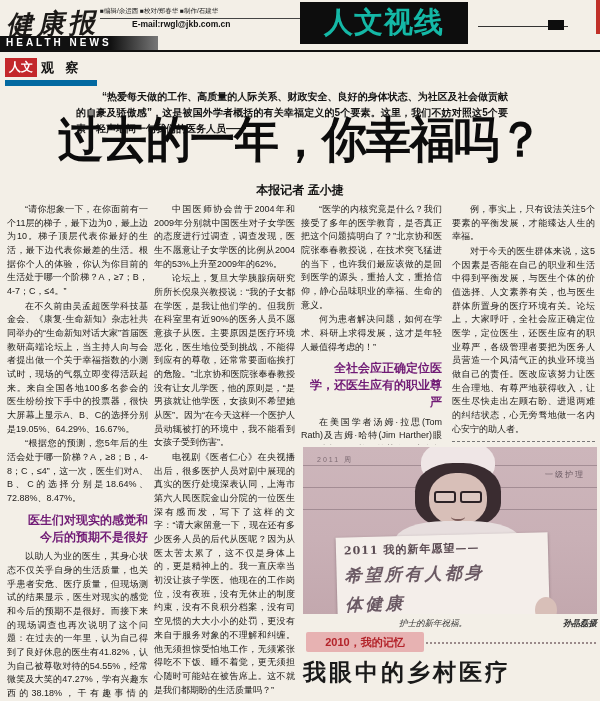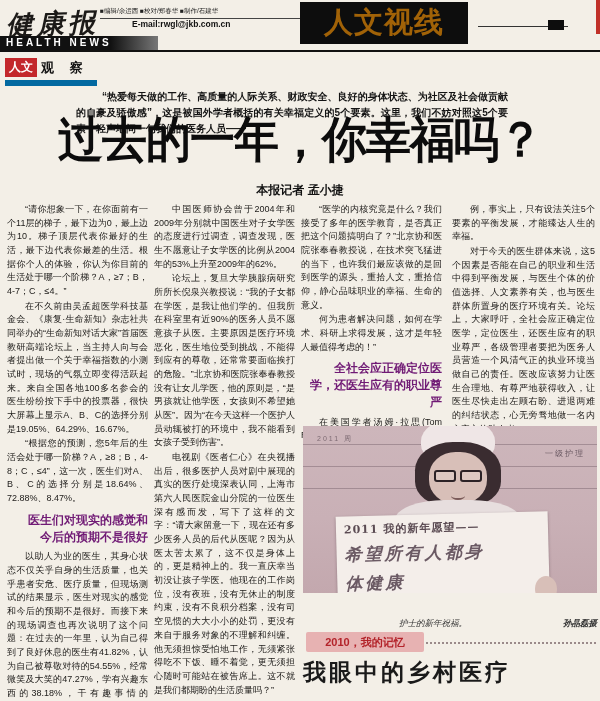--- a/index.html
+++ b/index.html
@@ -8,33 +8,33 @@
   .abs{position:absolute;}
 
   
   .logo-cn{left:6px;top:6px;font-family:"DejaVu Serif",serif;font-style:italic;
            font-weight:900;font-size:27px;letter-spacing:4px;transform:rotate(-2deg);}
   .logo-en{left:0;top:36px;width:152px;height:14px;background:linear-gradient(90deg,#111 70%,#777);
            color:#fff;font-size:10px;font-weight:bold;letter-spacing:3px;padding:1px 0 0 6px;}
   .staff{left:100px;top:7px;width:200px;font-size:6.5px;color:#222;border-bottom:1px solid #444;padding-bottom:2px;}
   .email{left:100px;top:19px;width:200px;font-size:8.5px;font-weight:bold;color:#111;padding-left:32px;}
   .mast-rule{left:0;top:50px;width:600px;height:2px;background:#111;}
-  .section-box{left:300px;top:2px;width:168px;height:42px;background:#0d0d0d;color:#a16207;
+  .section-box{left:300px;top:2px;width:168px;height:42px;background:#0d0d0d;color:#14b8a6;
                display:flex;align-items:center;justify-content:center;}
   .section-box span{font-size:29px;font-weight:900;letter-spacing:1px;
                font-family:"DejaVu Serif",serif;}
   .section-line{left:478px;top:26px;width:90px;height:1px;background:#333;}
   .section-sq{left:548px;top:20px;width:16px;height:10px;background:#0d0d0d;}
   .edge-red{left:596px;top:0;width:4px;height:34px;background:#c03028;}
 
   
   .obs-label{left:5px;top:58px;width:92px;border-bottom:6px solid #0369a1;padding-bottom:3px;
              display:flex;align-items:center;gap:4px;}
   .obs-red{background:#c3272b;color:#fff;font-weight:bold;font-size:12px;padding:1px 4px;}
-  .obs-black{color:#111;font-weight:900;font-size:13px;letter-spacing:4px;font-family:Liberation Mono, monospace;}
+  .obs-black{color:#111;font-weight:900;font-size:13px;letter-spacing:4px;}
   .intro{left:76px;top:57px;width:432px;font-size:10px;font-weight:bold;line-height:1.62;
          text-align:justify;text-indent:26px;color:#141414;margin-top:32px;}
 
   
   .headline{left:0;top:110px;width:600px;text-align:center;font-size:45px;font-weight:900;
             color:#0c0c0c;transform:scaleY(1.08);letter-spacing:-1px;
             font-family:"DejaVu Sans",sans-serif;}
   .byline{left:0;top:182px;width:600px;text-align:center;font-size:12px;font-weight:bold;color:#111;}
 
   
@@ -45,21 +45,21 @@
   .col3{left:301px;height:242px;}
   .col4{left:452px;width:143px;height:242px;}
   .para{margin:0 0 1px;text-indent:18px;}
   .subhead{color:#701a75;font-size:12px;font-weight:bold;line-height:1.4;margin:6px 0 5px;
            text-align:right;text-indent:10px;}
 
   
   .pbox{border-top:1px dashed #777;margin-top:5px;padding-top:4px;}
 
   
-  .photo{left:303px;top:426px;width:294px;height:167px;overflow:hidden;
+  .photo{left:303px;top:447px;width:294px;height:167px;overflow:hidden;
          background:linear-gradient(180deg,#cdb6bb 0%,#c9b0b6 55%,#c3a8ae 100%);}
   .board-line{position:absolute;left:0;width:100%;height:1px;background:rgba(90,70,80,.35);}
   .board-text{position:absolute;right:12px;top:22px;font-size:8px;color:rgba(70,55,65,.75);letter-spacing:2px;}
   .board-text2{position:absolute;left:14px;top:8px;font-size:7px;color:rgba(70,55,65,.6);letter-spacing:2px;}
   .hat{position:absolute;left:118px;top:-8px;width:74px;height:46px;border-radius:50% 50% 42% 42%;background:#efe6e6;}
   .hair{position:absolute;left:112px;top:16px;width:86px;height:64px;border-radius:44% 44% 38% 38%;background:#3a2c30;}
   .face{position:absolute;left:126px;top:26px;width:58px;height:52px;border-radius:46%;background:#d8bfb8;}
   .glasses{position:absolute;left:131px;top:44px;width:48px;height:12px;display:flex;gap:4px;}
   .glasses i{flex:1;border:2px solid #2c2226;border-radius:3px;background:rgba(255,255,255,.15);}
   .smile{position:absolute;left:148px;top:66px;width:14px;height:6px;border-bottom:2px solid #7a5a58;border-radius:50%;}

